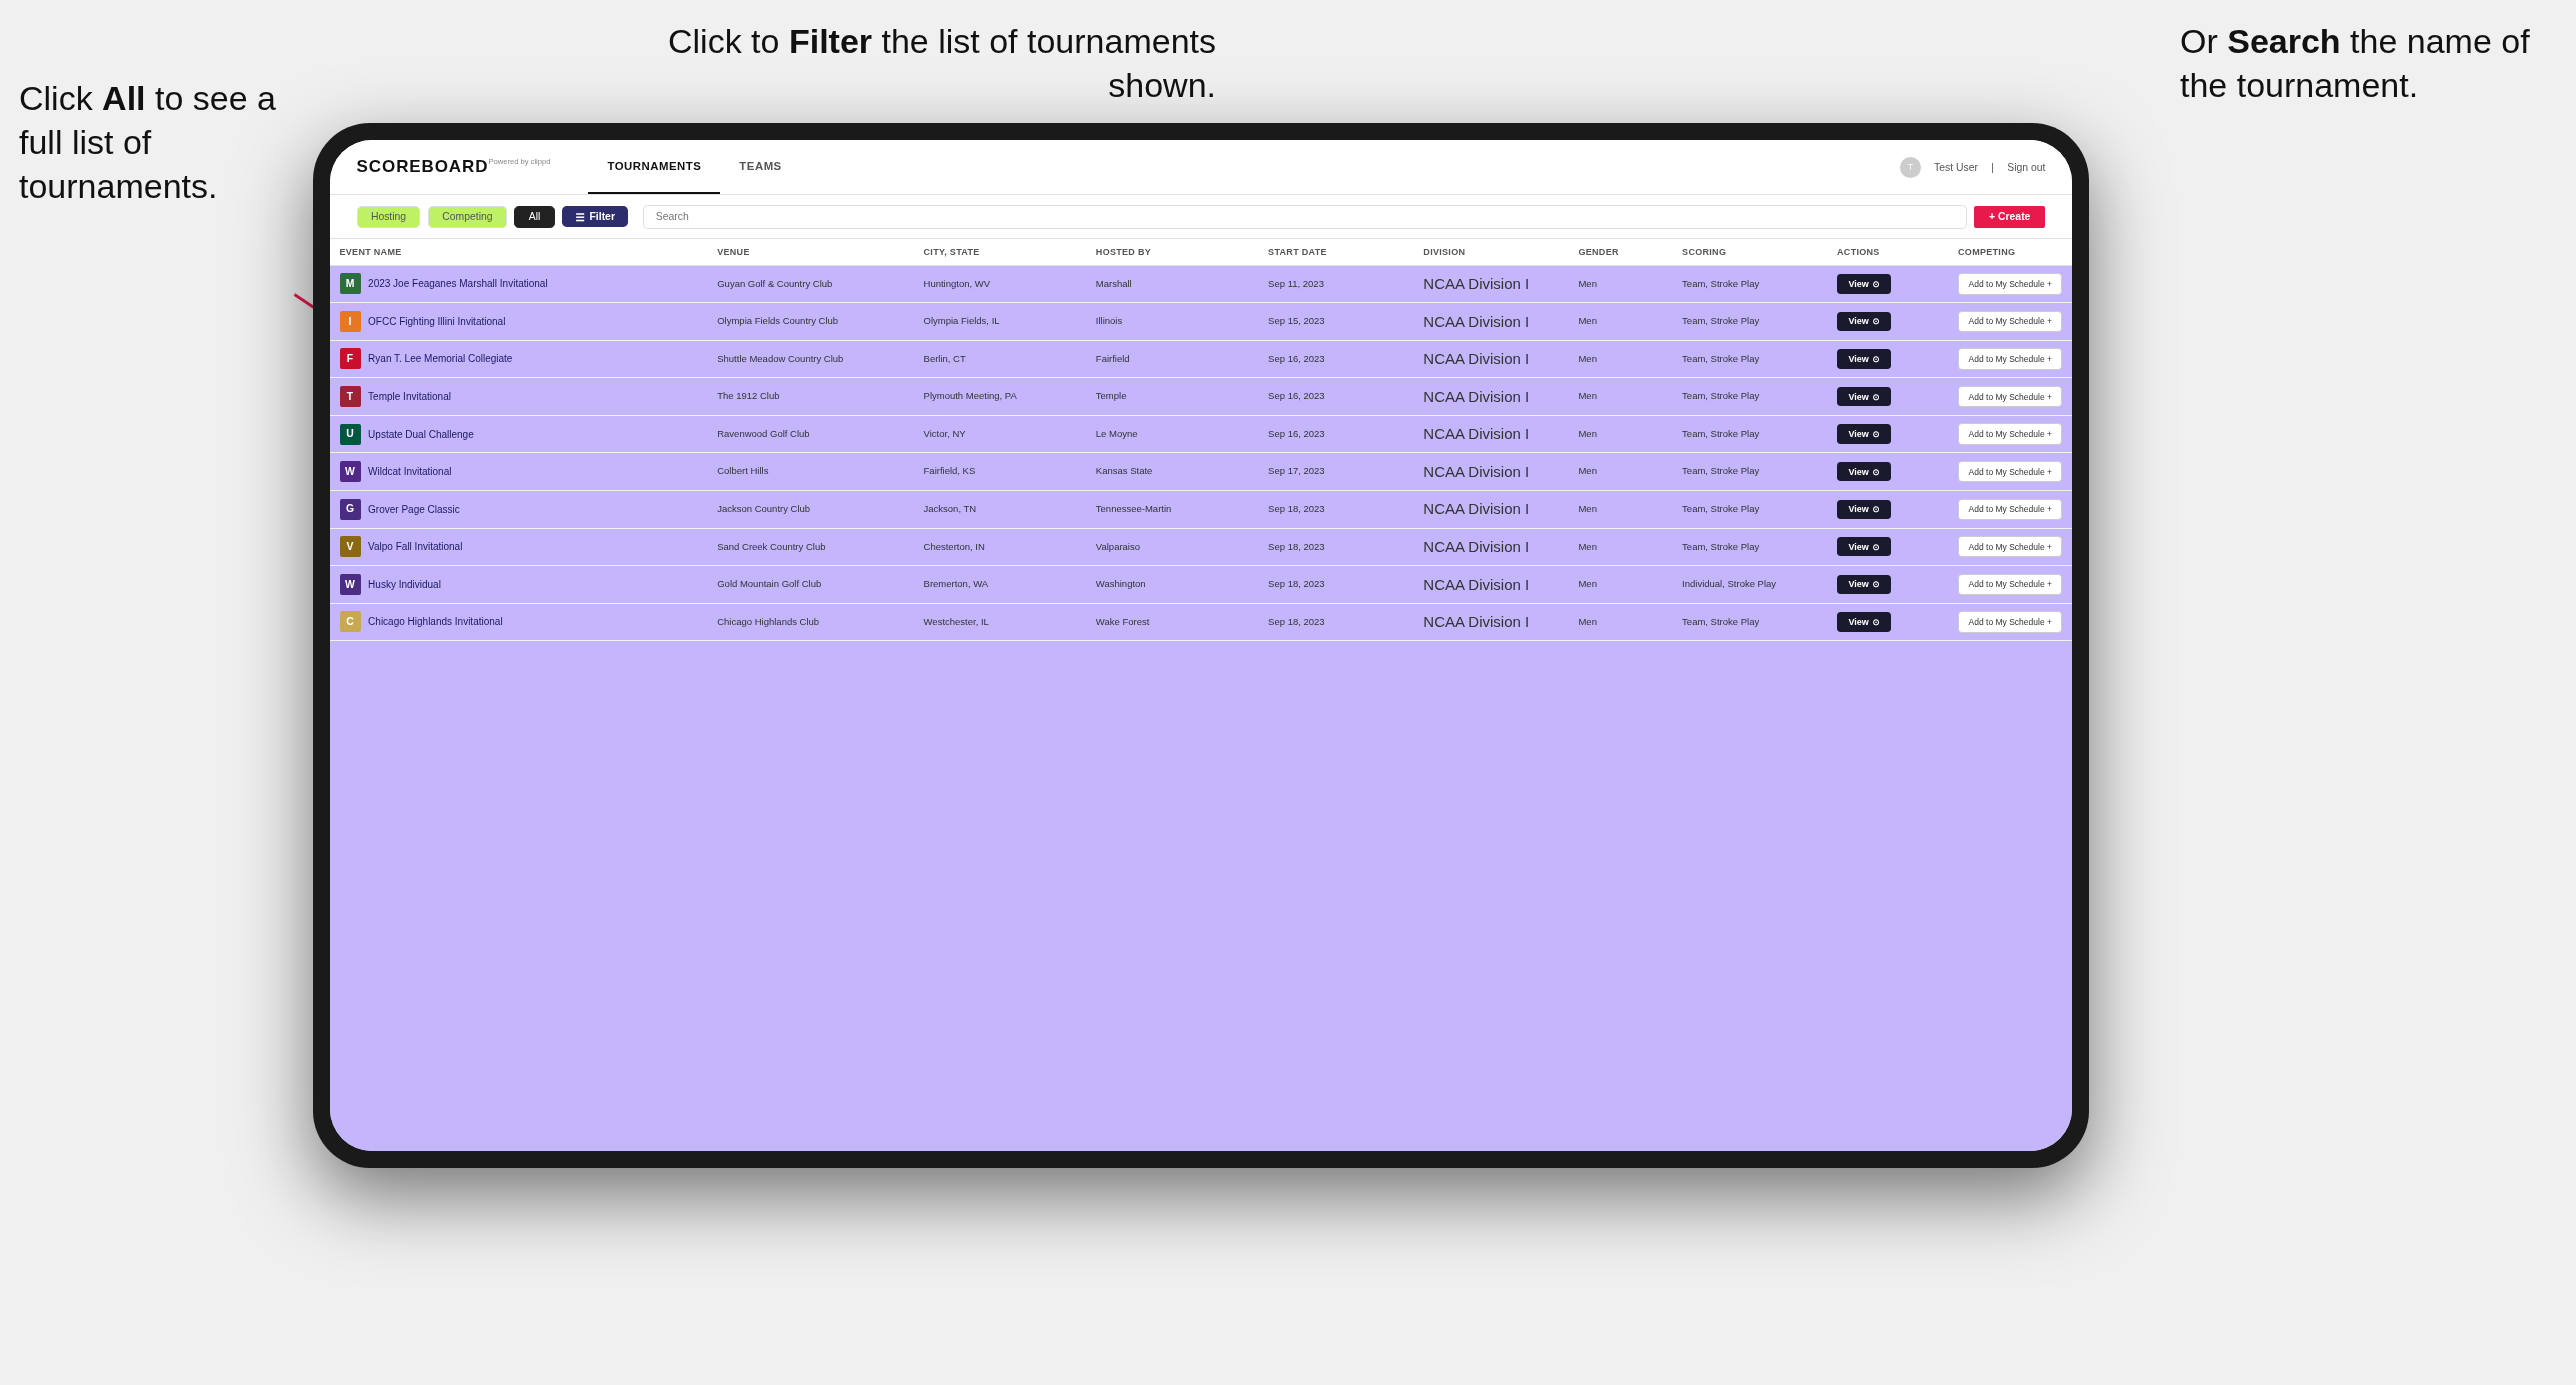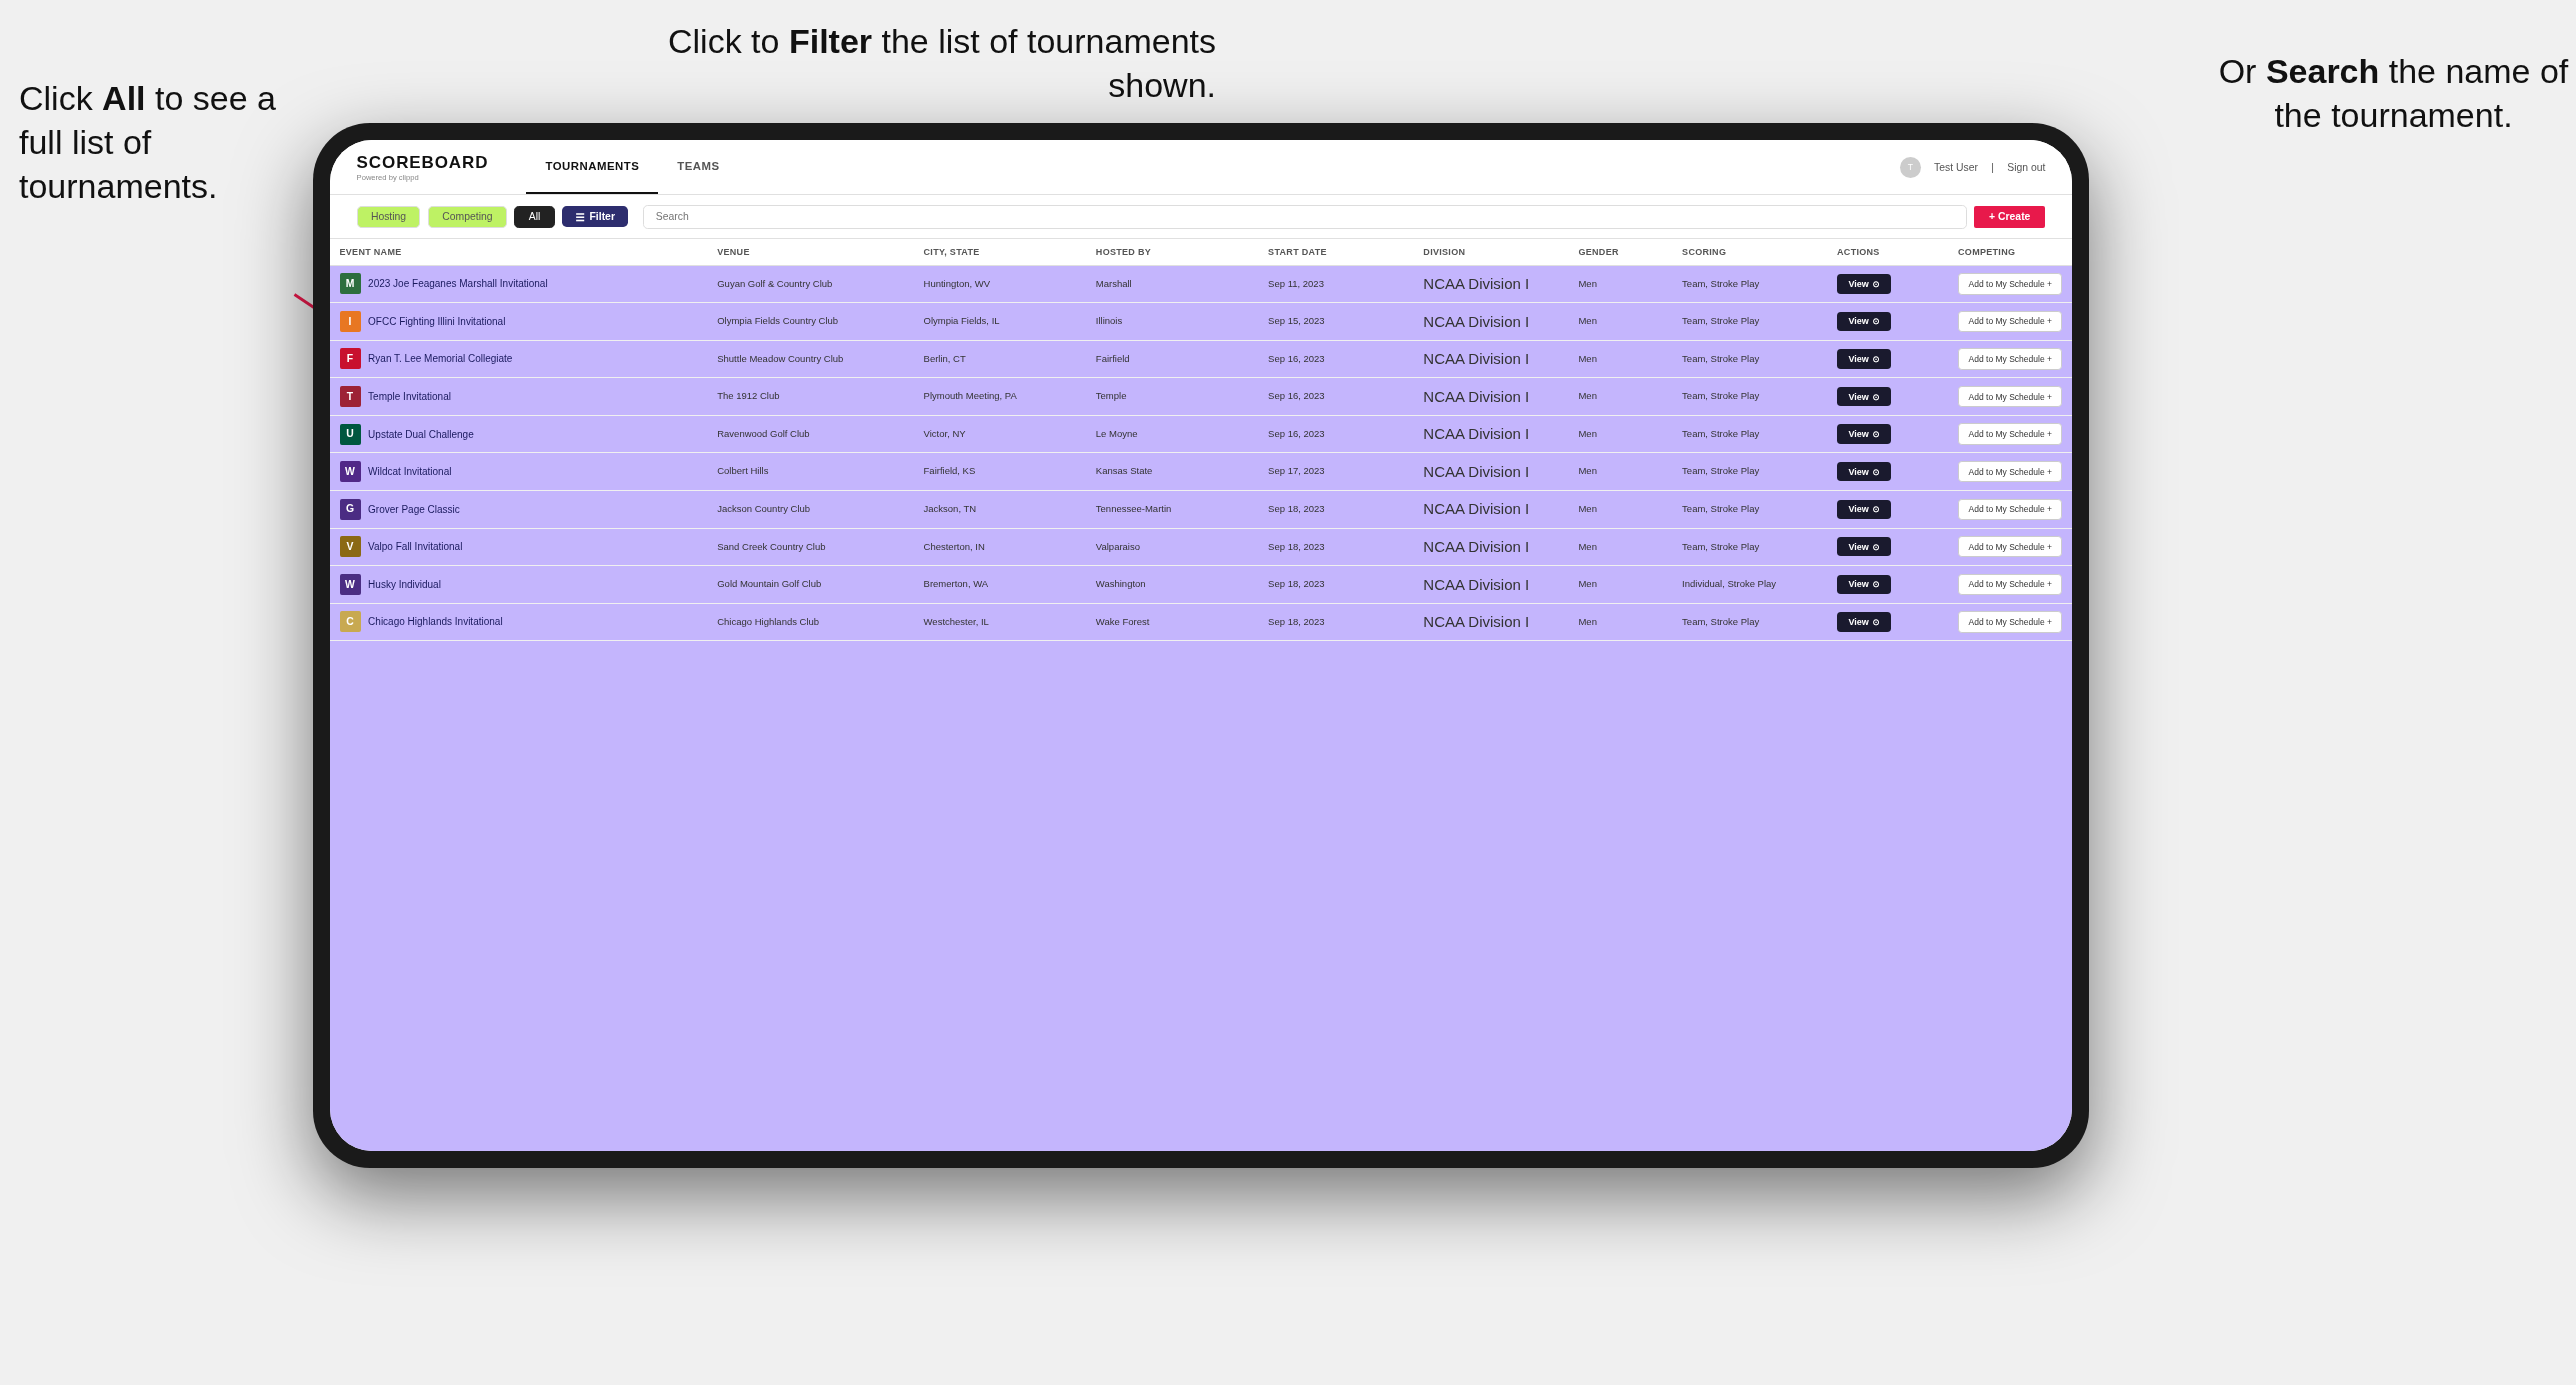--- a/index.html
+++ b/index.html
@@ -27,24 +27,23 @@
       width: 266px;
     }
     .ann-topmid {
       top: 19px;
       left: 665px;
       width: 551px;
       text-align: right;
     }
     .ann-topright {
       top: 19px;
-      right: 2px;
+      right: 35px;
       width: 361px;
-      text-align: center;
-      margin-top: 30px;
+      text-align: left;
     }
 
     
     .arrows-svg {
       position: absolute;
       top: 0; left: 0;
       width: 2576px;
       height: 1386px;
       pointer-events: none;
     }
@@ -76,21 +75,20 @@
       background: white;
       display: flex;
       align-items: center;
       padding: 0 26.6px;
       height: 55px;
       border-bottom: 0.9px solid #e0e0e0;
       flex-shrink: 0;
     }
     .logo-area {
       display: flex;
-      flex-direction: column;
       margin-right: 38px;
     }
     .logo-text {
       font-size: 17px;
       font-weight: 900;
       letter-spacing: 0.9px;
       color: #111;
     }
     .logo-powered {
       font-size: 7.6px;

